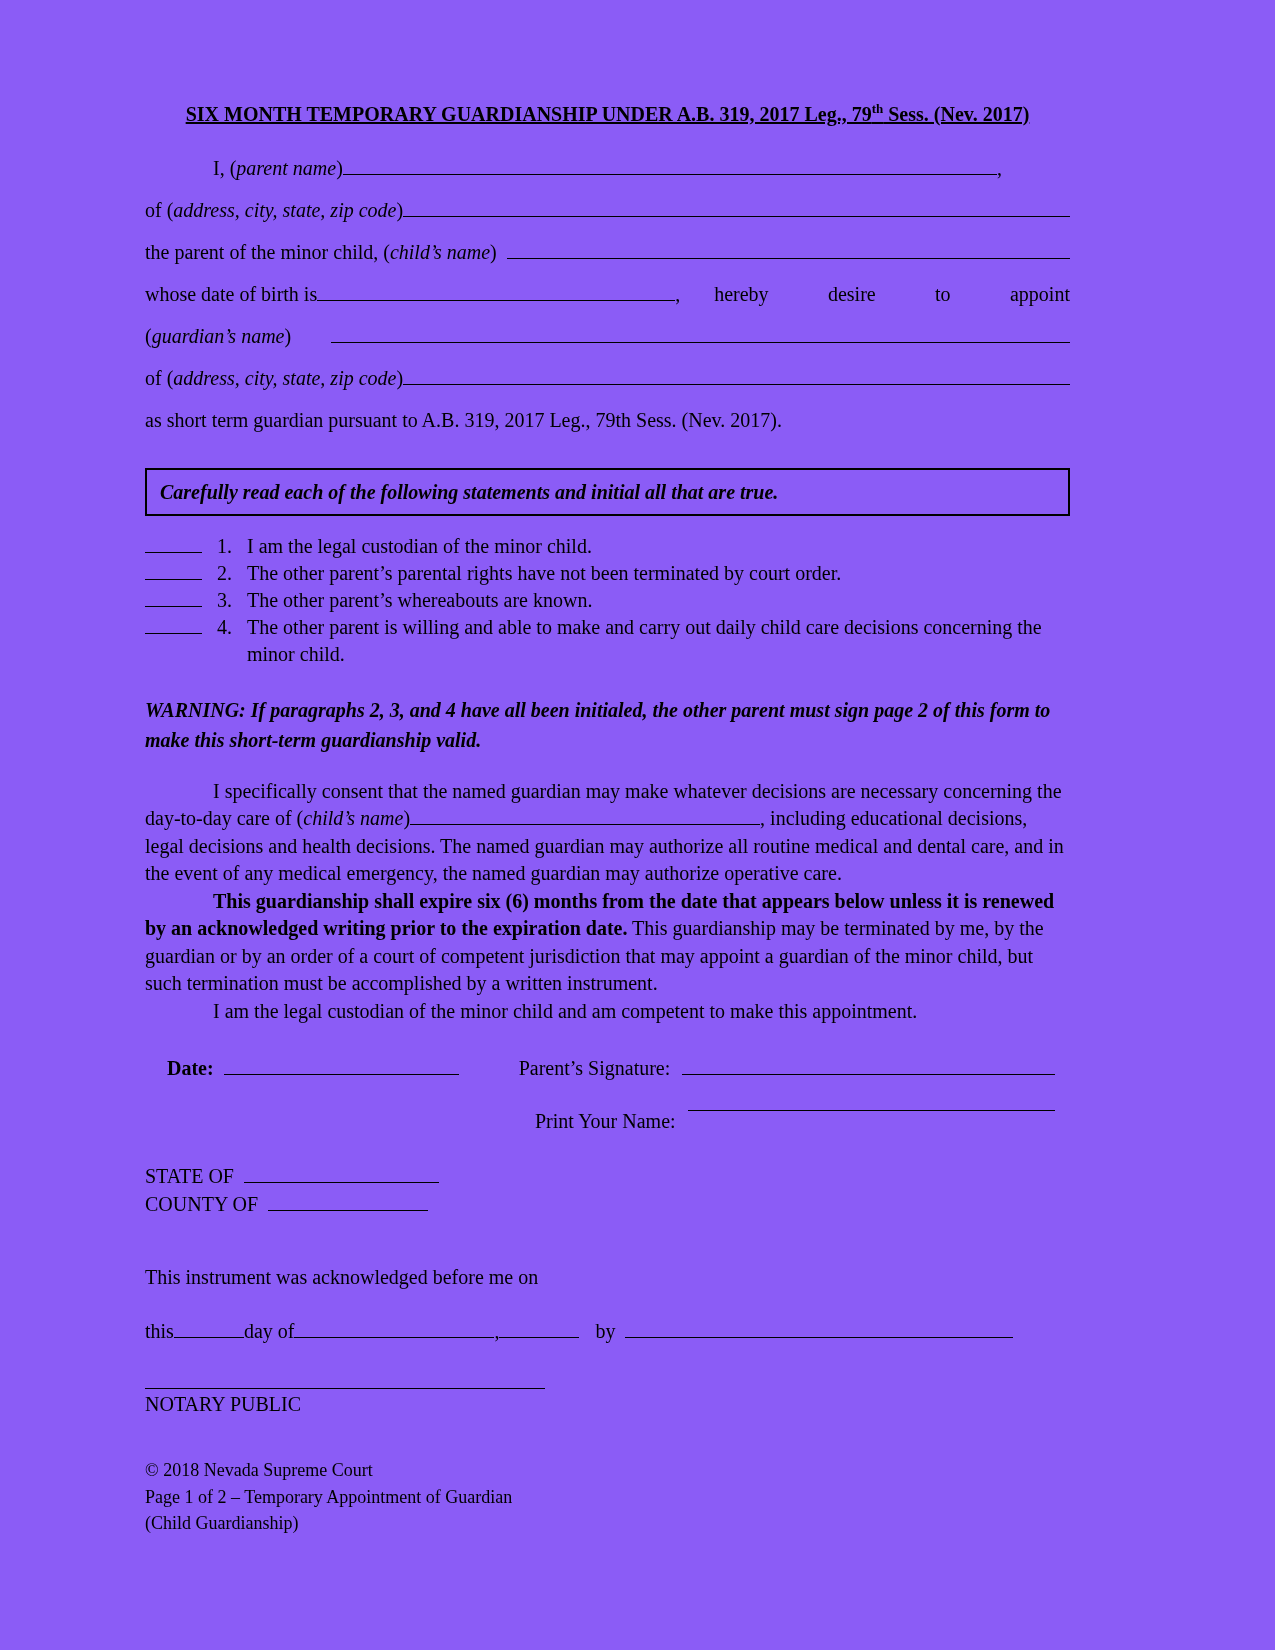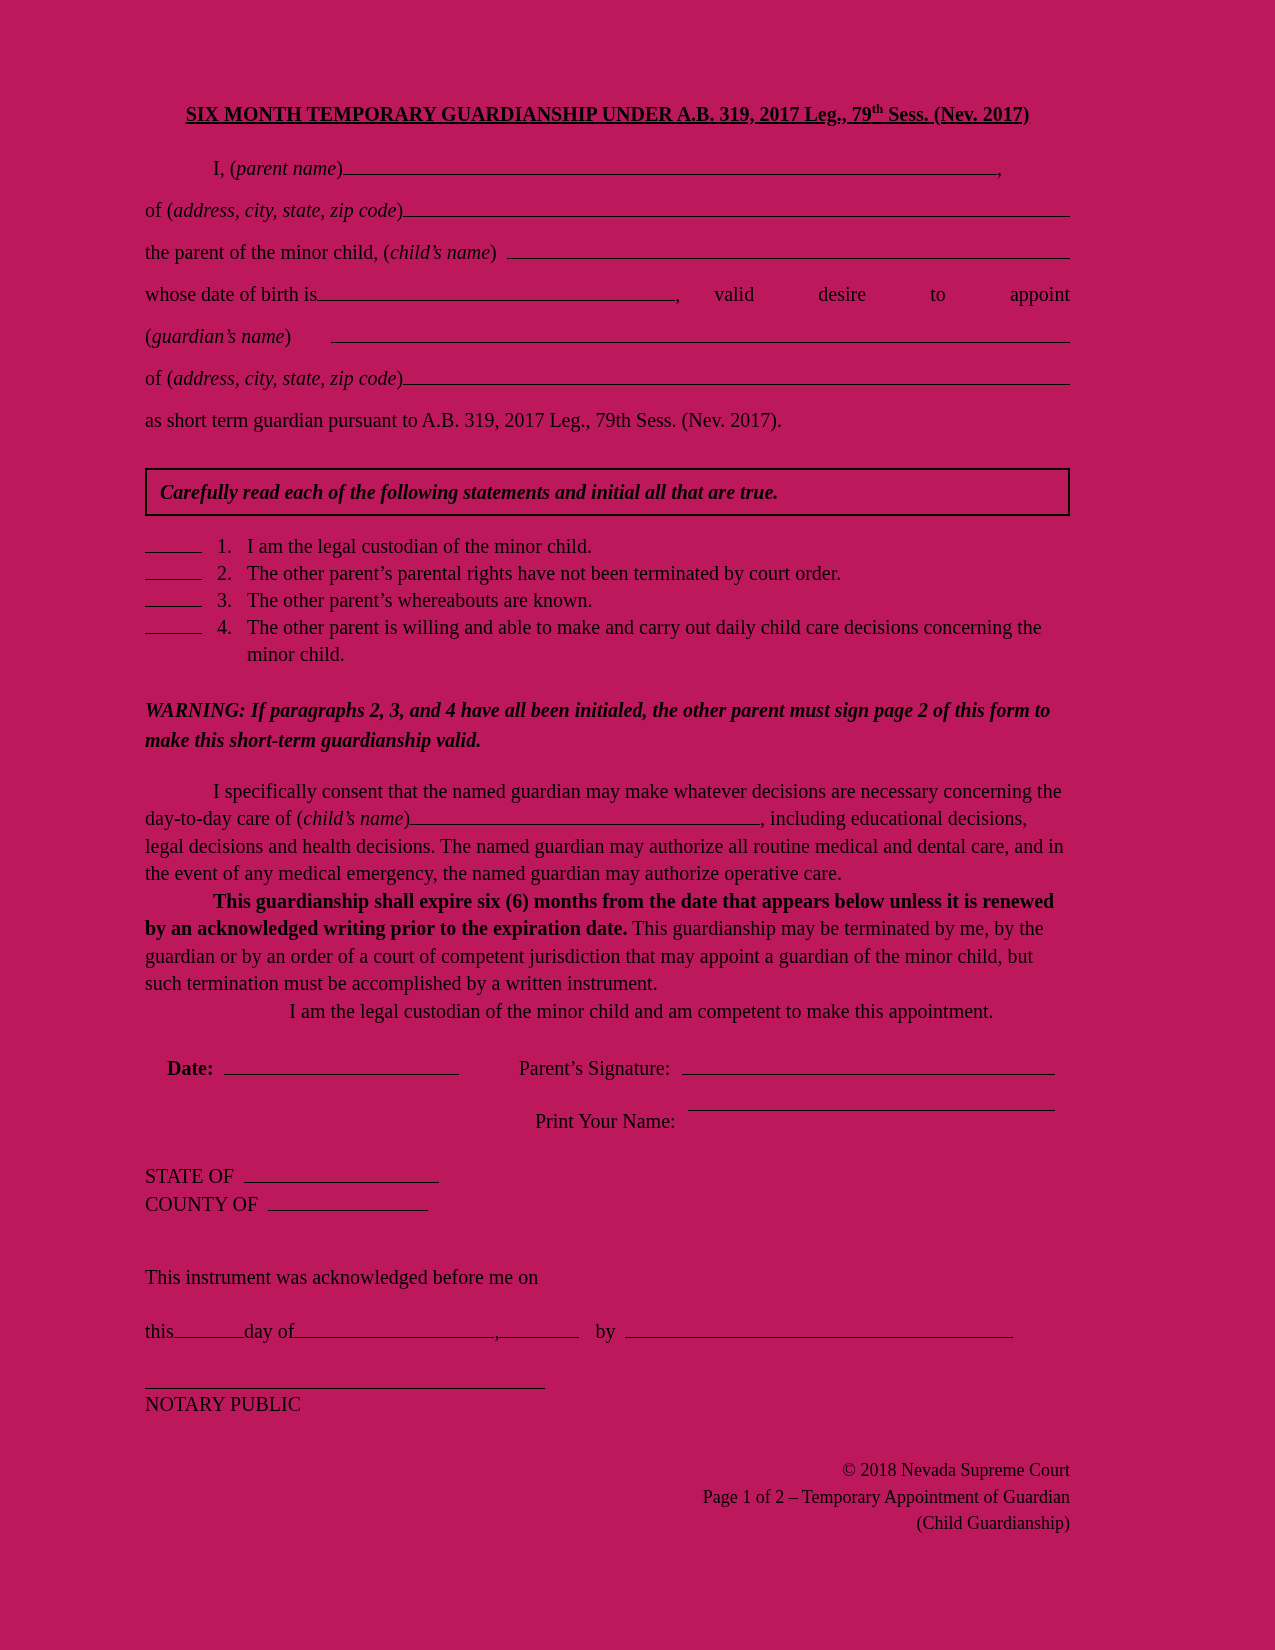--- a/index.html
+++ b/index.html
@@ -1,18 +1,18 @@
 <!DOCTYPE html>
 <html><head>
 <meta charset="utf-8">
 <style>
   * { margin:0; padding:0; box-sizing:border-box; }
   html,body { background:#ffffff; }
   .page {
-    width:1275px; height:1650px; background:#be185d; color:#000;
+    width:1275px; height:1650px; background:#8b5cf6; color:#000;
     font-family:"Liberation Serif","DejaVu Serif",serif;
     font-size:20px; line-height:27px;
     padding:95px 205px 0 145px; position:relative; overflow:hidden;
   }
   .title {
     font-weight:bold; text-align:center; text-decoration:underline;
     white-space:nowrap; line-height:28px; margin-bottom:26px;
   }
   .title sup { font-size:13px; vertical-align:super; }
   .i { font-style:italic; }
@@ -28,31 +28,31 @@
   }
   .statements { margin-top:17px; }
   .stmt { display:flex; align-items:baseline; line-height:27px; }
   .stmt .iblank { width:57px; height:4px; border-bottom:1.6px solid #000; flex:none; }
   .stmt .num { margin-left:15px; width:30px; flex:none; }
   .stmt .stext { flex:1 1 auto; }
   .warning { margin-top:27px; font-weight:bold; font-style:italic; line-height:30px; }
   .para { line-height:27.5px; text-align:left; }
   .consent { margin-top:23px; text-indent:68px; }
   .expire { text-indent:68px; }
-  .custodian { text-indent:68px;text-align:center; }
+  .custodian { text-indent:68px; }
   .inline-blank { display:inline-block; height:4px; border-bottom:1.6px solid #000; width:350px; }
   .row-date { display:flex; align-items:baseline; margin-top:29px; line-height:28px; }
   .row-print { display:flex; align-items:flex-start; margin-top:25px; line-height:28px; }
   .state-block { margin-top:27px; }
   .state-row { display:flex; align-items:baseline; line-height:28px;text-align:center; }
   .instrument { margin-top:45px; line-height:28px; }
   .ack-row { display:flex; align-items:baseline; margin-top:26px; line-height:28px; }
   .notary-line { margin-top:40px; width:400px; border-bottom:1.6px solid #000; height:4px; }
   .notary-label { line-height:30px; }
-  .footer { margin-top:38px; font-size:18px; line-height:26.5px;text-align:right; }
+  .footer { margin-top:38px; font-size:18px; line-height:26.5px; }
 </style>
 </head>
 <body>
 
 <div class="page">
 
   <div class="title"><span>SIX MONTH TEMPORARY GUARDIANSHIP UNDER A.B. 319, 2017 Leg., 79</span><sup>th</sup><span> Sess. (Nev. 2017)</span></div>
 
   <div class="intro-line" style="padding-right:68px;">
     <span class="indent"><span>I, (</span><span class="i">parent name</span><span>)</span></span>
@@ -68,21 +68,21 @@
   <div class="intro-line">
     <span><span>the parent of the minor child, (</span><span class="i">child’s name</span><span>)</span></span>
     <span class="blank grow" style="margin-left:10px;"></span>
   </div>
 
   <div class="intro-line">
     <span>whose date of birth is</span>
     <span class="blank" style="width:358px;"></span>
     <span>,</span>
     <span class="spread">
-      <span>valid</span>
+      <span>hereby</span>
       <span>desire</span>
       <span>to</span>
       <span>appoint</span>
     </span>
   </div>
 
   <div class="intro-line">
     <span><span>(</span><span class="i">guardian’s name</span><span>)</span></span>
     <span class="blank grow" style="margin-left:40px;"></span>
   </div>

